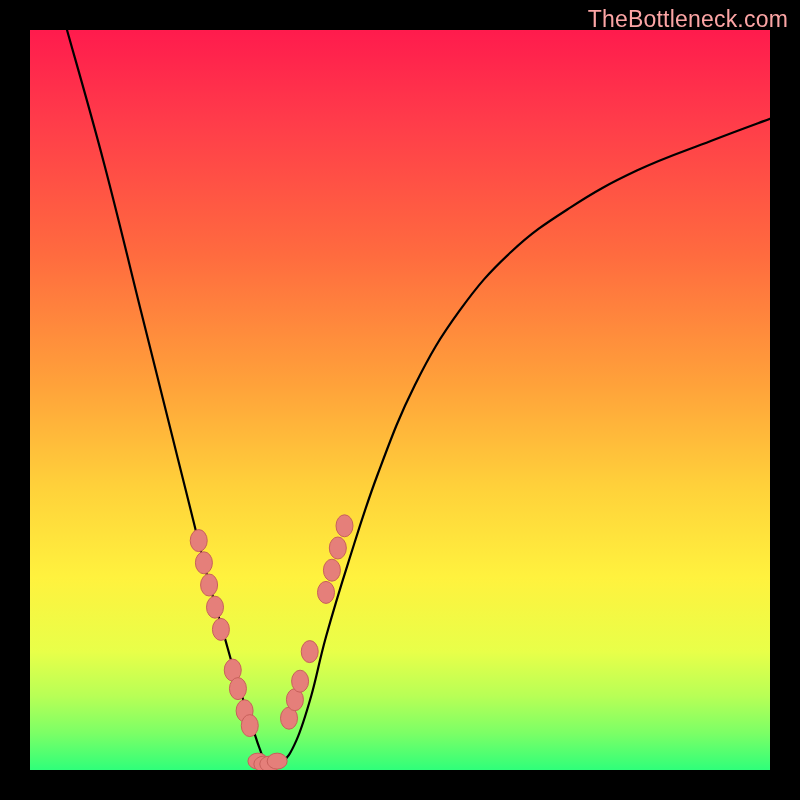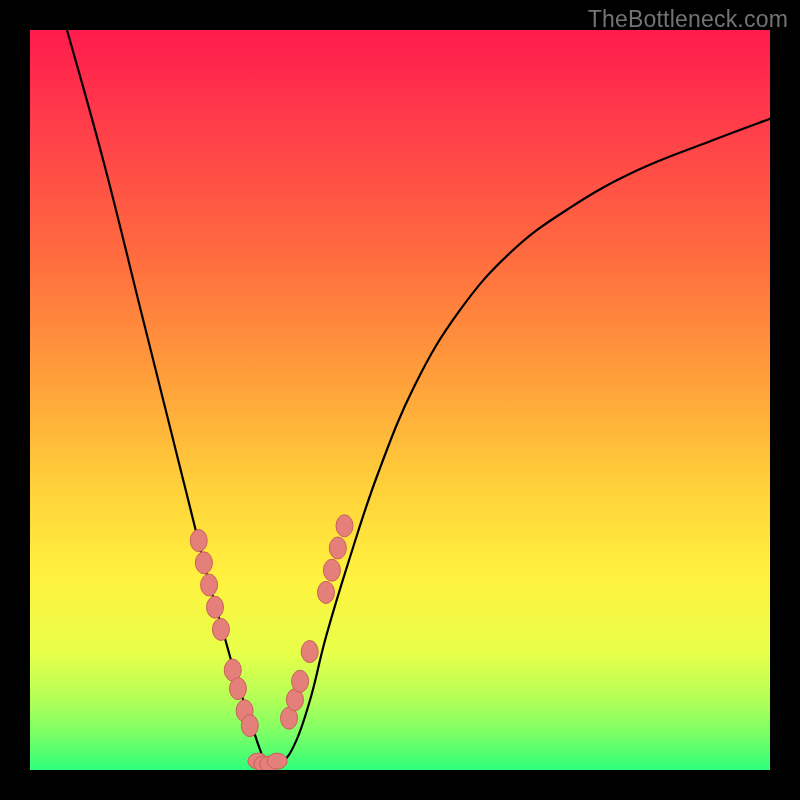--- a/index.html
+++ b/index.html
@@ -34,21 +34,21 @@
       #e8ff49 84%,
       #b8ff56 90%,
       #7cff66 95%,
       #2fff7a 100%
     );
   }
   .watermark {
     position: absolute;
     top: 6px;
     right: 12px;
-    color: #737373;
+    color: #fca5a5;
     font-size: 23px;
     font-weight: 500;
     letter-spacing: 0.2px;
     user-select: none;
   }
   svg.curve {
     position: absolute;
     left: 0;
     top: 0;
     width: 740px;

